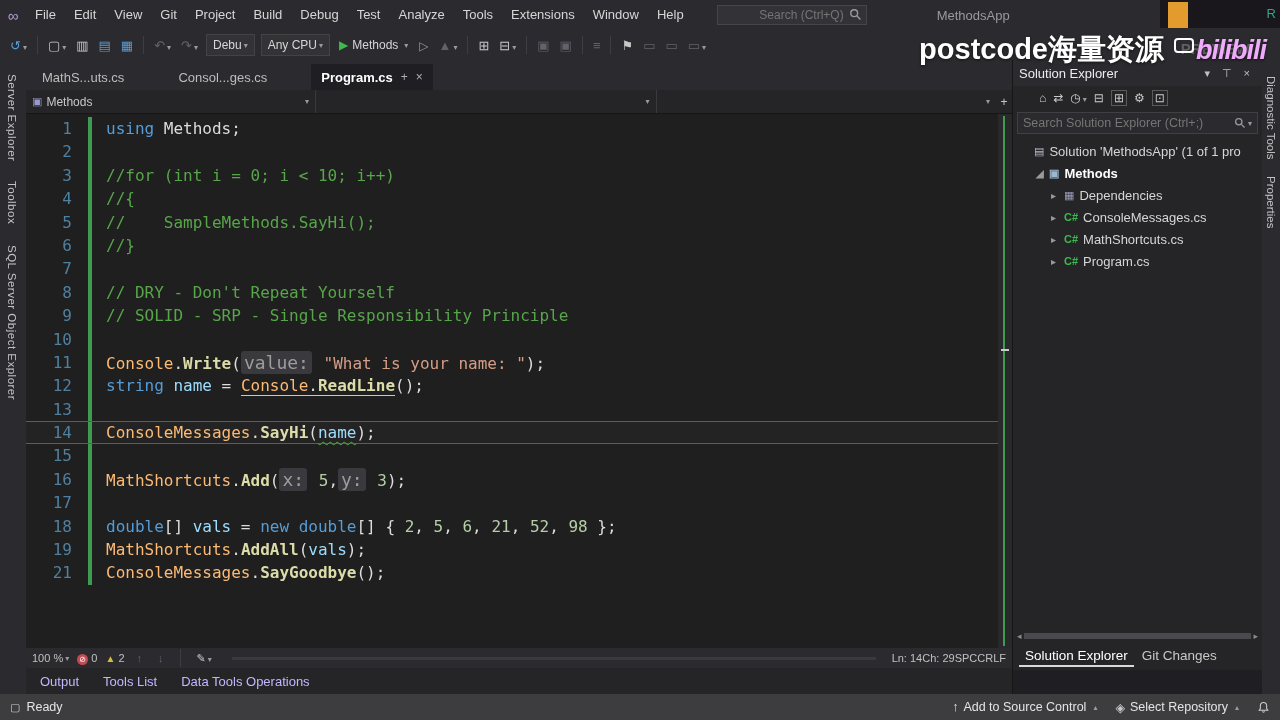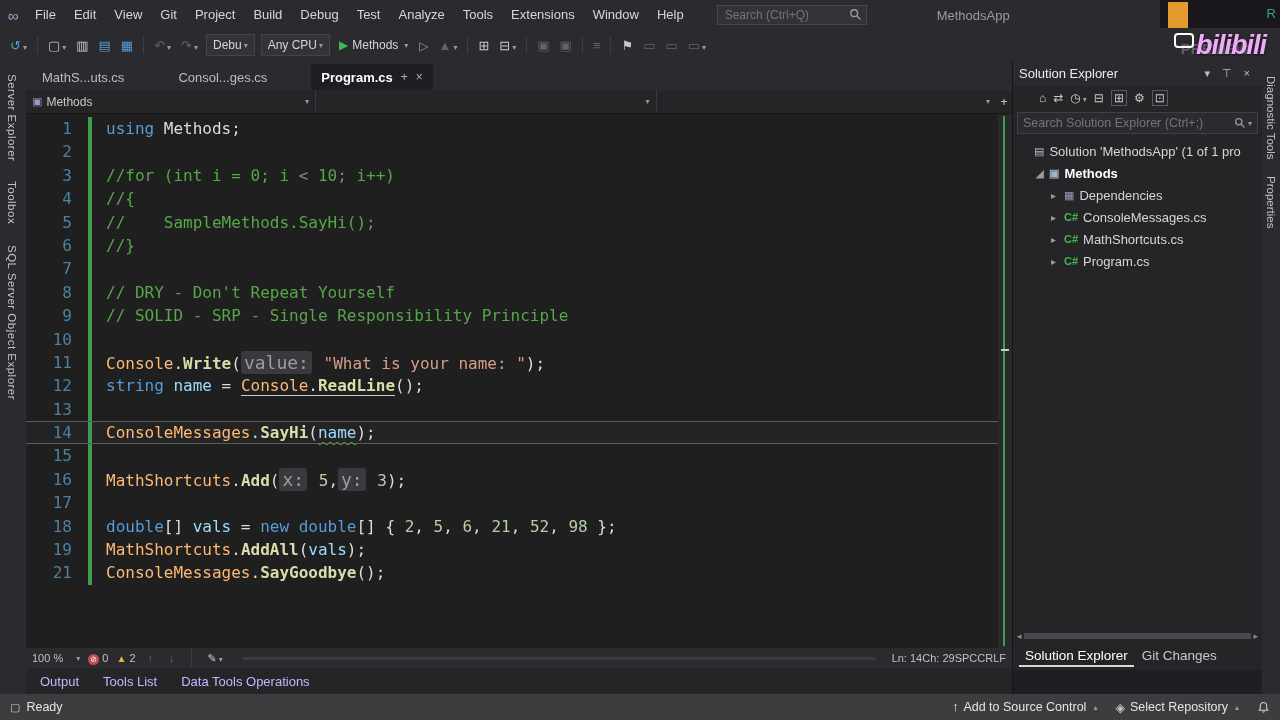--- a/index.html
+++ b/index.html
@@ -6,21 +6,21 @@
   html,body { width:1280px; height:720px; overflow:hidden; background:#1e1e1e;
               font-family:"Liberation Sans", sans-serif; color:#d0d0d0; }
 
   
   .titlebar { height:30px; background:#2b2b2f; display:flex; align-items:center; font-size:13px; position:relative; }
   .vs-logo { width:26px; text-align:center; color:#b79fd8; font-size:15px; }
   .menu-item { padding:0 9px; height:30px; line-height:30px; color:#d6d6d6; cursor:default; }
   .qsearch { margin-left:24px; width:150px; height:20px; background:#333337; border:1px solid #46464a;
              color:#9a9a9a; font-size:12px; padding:0 22px 0 7px; position:relative; }
   .qsearch input { width:100%; height:100%; background:transparent; border:none; color:#9a9a9a; font-size:12px;
-                   font-family:"Liberation Sans", sans-serif; outline:none; }
+                   font-family:"Liberation Sans", sans-serif; outline:none;text-align:right; }
   .qsearch .mag { position:absolute; right:4px; top:2px; }
   .app-title { margin-left:70px; color:#9a9a9a; font-size:13px; }
 
   
   .rec-strip { position:absolute; top:0; right:0; width:120px; height:28px; background:#19161c; z-index:40; }
   .rec-orange { position:absolute; top:2px; right:92px; width:20px; height:26px; background:#e39b2d; z-index:41; }
   .rec-r { position:absolute; top:6px; right:4px; color:#39c5a3; font-size:13px; z-index:41; opacity:.8; }
   .watermark { position:absolute; top:30px; right:14px; z-index:50; display:flex; align-items:center; gap:10px;
                pointer-events:none; }
   .wm-text { color:#fff; font-size:29px; font-weight:bold; text-shadow:0 1px 3px rgba(0,0,0,.6); }
@@ -82,21 +82,21 @@
   .tk.u { border-bottom:1px solid #c8c8c8; }
   .tk.w { text-decoration:underline wavy #57a64a 1px; text-underline-offset:3px; }
   .tk.h { background:#3a3a3e; color:#9d9d9d; font-size:18px; border-radius:3px; padding:1px 3px; margin-right:2px; }
 
   .vscroll { width:14px; background:#29292c; position:relative; flex:none; }
   .vscroll .greenline { position:absolute; left:5px; top:2px; bottom:2px; width:2px; background:#3e9b4f; }
   .vscroll .caretmark { position:absolute; left:3px; top:44%; width:8px; height:2px; background:#cccccc; }
 
   
   .estatus { height:20px; background:#2b2b2f; display:flex; align-items:center; font-size:11px; color:#c0c0c0; padding:0 6px; gap:8px; }
-  .estatus .zoom { display:flex; align-items:center; gap:11px; }
+  .estatus .zoom { display:flex; align-items:center; gap:0; }
   .errdot { width:11px; height:11px; border-radius:50%; background:#c14a53; color:#fff; font-size:8px; text-align:center; line-height:11px; display:inline-block; }
   .warn { color:#d7ba3f; font-size:10px; }
   .e-right { margin-left:auto; display:flex; color:#c0c0c0; }
   .track { flex:1; height:3px; background:#3a3a3e; margin:0 8px; }
 
   
   .outtabs { height:26px; background:#252528; display:flex; align-items:center; gap:4px; padding-left:4px; font-size:13px; }
   .outtab { padding:2px 10px; color:#c4b5fd; cursor:default; }
 
   
@@ -162,20 +162,21 @@
         </svg>
     </span>
   </div>
   <span class="app-title">MethodsApp</span>
   <div class="rec-strip"></div>
   <div class="rec-orange"></div>
   <span class="rec-r">R</span>
 </div>
 
 <div class="watermark">
+  <span class="wm-text">postcode海量资源</span>
   <span class="wm-bili"><span class="wm-tv"></span><span>bilibili</span></span>
 </div>
 <span class="wm-preview" style="top:40px; right:30px; position:absolute; z-index:49;">PREVIEW</span>
 
 <div class="toolbar">
   <span class="tb-ico blue">↺<span class="caret">▾</span></span>
   <span class="tb-sep"></span>
   <span class="tb-ico">▢<span class="caret">▾</span></span>
   <span class="tb-ico">▥</span>
   <span class="tb-ico blue">▤</span>

